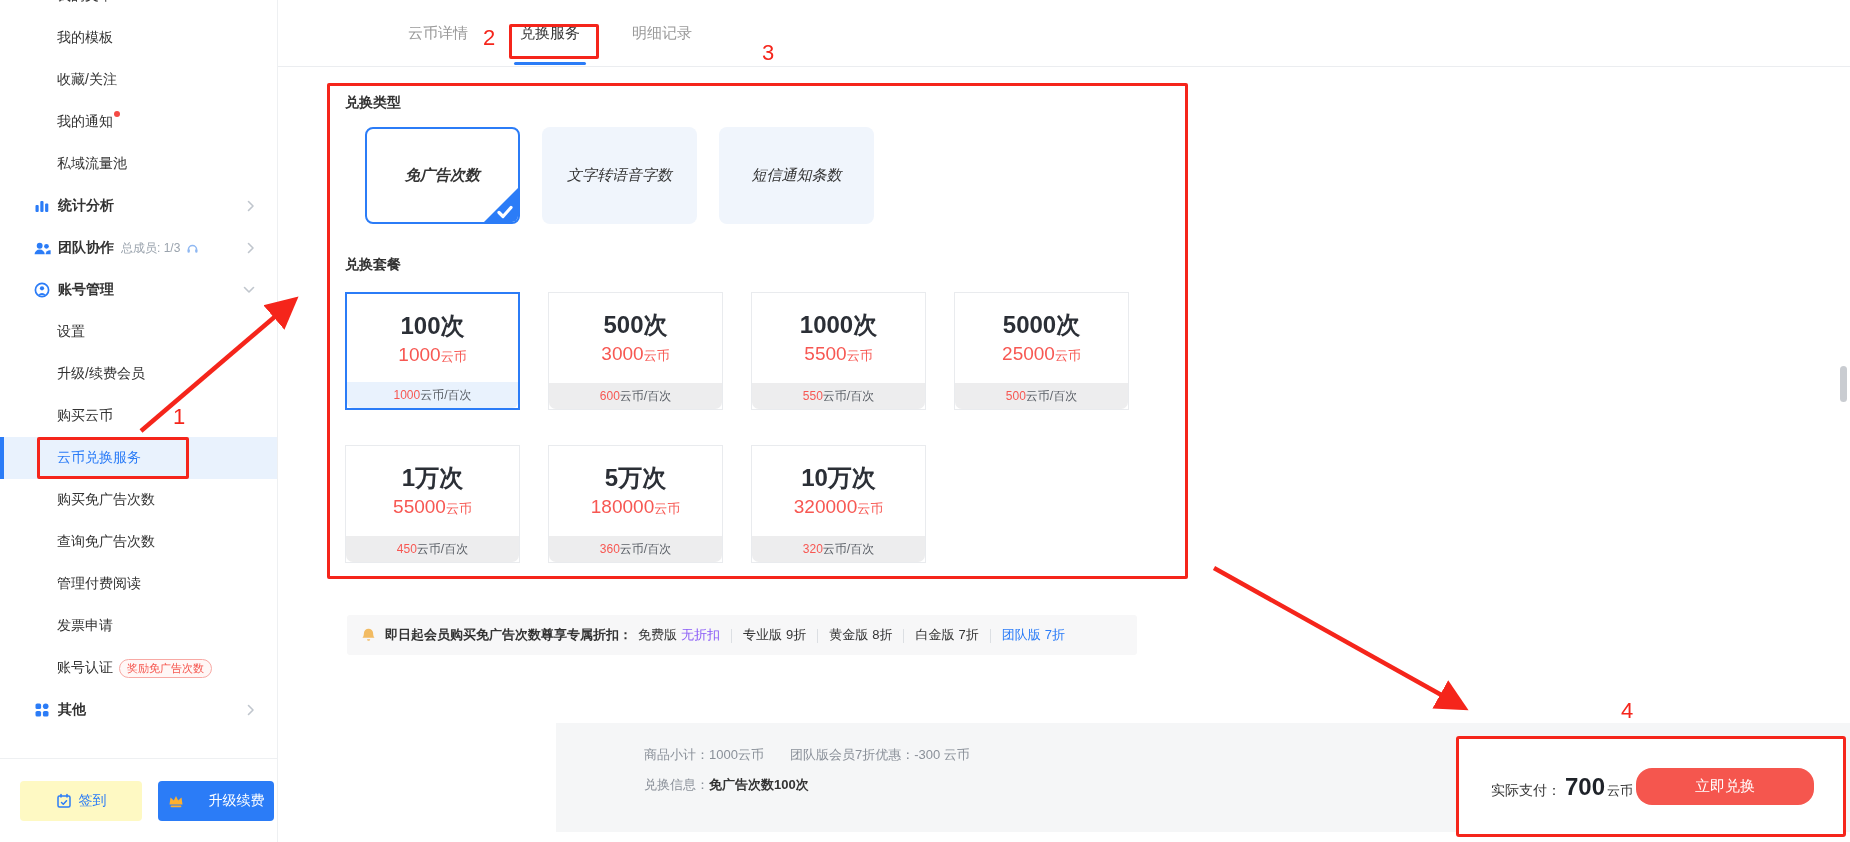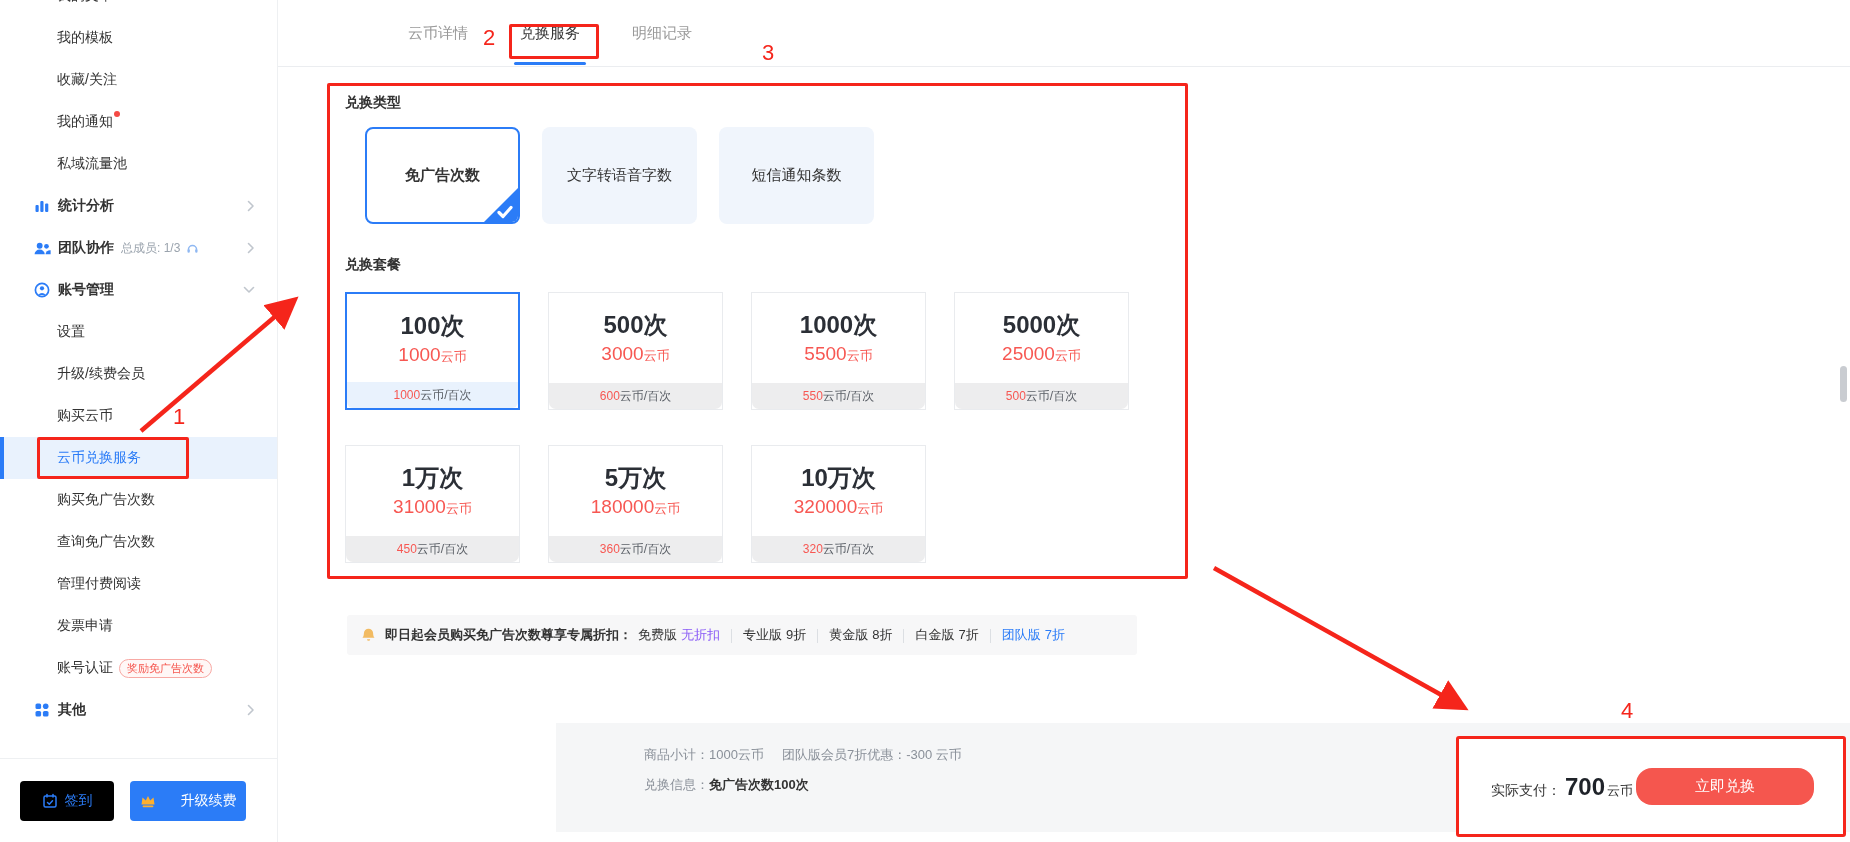--- a/index.html
+++ b/index.html
@@ -15,38 +15,38 @@
   .sb-item.hd .sb-label { font-weight:bold;text-align:center; }
   .sb-item.sel { background:#e9f2fd; color:#2b7cf7; }
   .sb-item.sel::before { content:""; position:absolute; left:0; top:0; width:4px; height:100%; background:#2b7cf7; }
   .sb-ico { display:inline-flex; width:17px; margin-right:7px; align-items:center; }
   .sb-ico2 { display:inline-flex; margin-left:6px; align-items:center; }
   .sb-extra { font-size:12px; color:#9aa3ad; margin-left:7px; white-space:nowrap; }
   .sb-dot { width:6px; height:6px; border-radius:50%; background:#f54a45; position:relative; top:-8px; left:1px; }
   .sb-badge { font-size:11px; color:#f5564e; border:1px solid #f8a9a4; background:#fff7f6; border-radius:10px; padding:1px 7px; margin-left:6px; white-space:nowrap; }
   .sb-chev { margin-left:auto; display:inline-flex; align-items:center; margin-right:8px; }
   .sidebar-footer { position:absolute; left:0; bottom:0; width:100%; height:84px; border-top:1px solid #eef0f2; display:flex; align-items:center; padding-left:20px; background:#fff; }
-  .btn-checkin { width:94px; height:40px; border:none; border-radius:4px; background:#000000; color:#2b7cf7; font-size:14px; display:flex; align-items:center; justify-content:center; gap:7px; cursor:pointer; font-family:inherit; }
+  .btn-checkin { width:122px; height:40px; border:none; border-radius:4px; background:#fef9c3; color:#2b7cf7; font-size:14px; display:flex; align-items:center; justify-content:center; gap:7px; cursor:pointer; font-family:inherit; }
   .btn-upgrade { width:116px; height:40px; border:none; border-radius:4px; background:#2b7cf7; color:#fff; font-size:14px; display:flex; align-items:center; justify-content:center; gap:25px; margin-left:16px; cursor:pointer; font-family:inherit; }
 
   
   .main { position:absolute; left:278px; top:0; width:1572px; height:842px; background:#fff; }
   .tabbar { height:67px; border-bottom:1px solid #ebedf0; display:flex; align-items:center; padding-left:128px; }
   .tabs { display:flex; gap:48px; height:100%; }
   .tab { position:relative; display:flex; align-items:center; height:100%; font-size:15px; color:#999; cursor:pointer; padding:0 2px; }
   .tab.active { color:#333; }
   .tab.active::after { content:""; position:absolute; left:-4px; right:-4px; bottom:1px; height:3px; border-radius:2px; background:#2b7cf7; }
 
   .content { padding-left:67px; }
   .sec-h { font-size:14px; font-weight:bold; color:#333; }
   .sec-h.first { padding-top:27px; }
   .sec-h.second { margin-top:32px; }
 
   .type-row { display:flex; gap:22px; margin:15px 0 0 20px; }
-  .tcard { position:relative; width:155px; height:97px; border-radius:8px; background:#f0f5fc; display:flex; align-items:center; justify-content:center; font-size:15px; color:#333; cursor:pointer; overflow:hidden; }
+  .tcard { position:relative; width:155px; height:97px; border-radius:8px; background:#f0f5fc; display:flex; align-items:center; justify-content:center; font-size:15px; color:#333; cursor:pointer; overflow:hidden;font-style:italic; }
   .tcard.sel { background:#fff; border:2px solid #2b7cf7; font-weight:bold; }
   .corner { position:absolute; right:-1px; bottom:-1px; width:36px; height:36px; line-height:0; }
 
   .pkg-grid { display:grid; grid-template-columns:repeat(4,175px); column-gap:28px; row-gap:35px; margin-top:18px; width:790px; }
   .pcard { position:relative; height:118px; background:#fff; border:1px solid #e9ebee; border-radius:0; text-align:center; cursor:pointer; }
   .pcard.sel { border:2px solid #2b7cf7; }
   .pk-title { margin-top:17px; font-size:24px; font-weight:bold; color:#2b2f36; line-height:1.25; }
   .pk-price { margin-top:3px; color:#f75752; font-size:19px; line-height:1.2; }
   .pk-price .sfx { font-size:13px; }
   .pk-foot { position:absolute; left:0; right:0; bottom:0; height:26px; line-height:26px; background:#ededee; border-radius:0 0 7px 7px; font-size:12px; color:#5a5f66; }
@@ -58,21 +58,21 @@
   .nt-prefix { font-weight:bold; margin-right:6px; }
   .tier .tn { margin-right:4px; }
   .tier .td.muted { color:#8b5cf6; }
   .tier.hl { color:#2b7cf7; }
   .nt-sep { display:inline-block; width:1px; height:14px; background:#dcdfe3; margin:0 11px; vertical-align:middle; }
 
   
   .bottom-band { position:absolute; left:278px; top:723px; width:1572px; height:109px; background:#f5f6f7; }
   .summary { padding:23px 0 0 88px; font-size:13px; color:#8a9099; }
   .sum-line2 { margin-top:12px; }
-  .sum-b { margin-left:18px; }
+  .sum-b { margin-left:26px; }
   .sum-val { color:#333; font-weight:bold; }
 
   
   .pay-box { position:absolute; left:1456px; top:736px; width:390px; height:101px; background:#fff; border:3px solid #f5251b; border-radius:3px; display:flex; align-items:center; padding-left:32px; z-index:5; }
   .pay-left { display:flex; align-items:baseline; }
   .pay-label { font-size:14px; color:#333; }
   .pay-amount { font-size:24px; font-weight:bold; color:#1f2329; margin:0 2px 0 4px; }
   .pay-cur { font-size:13px; color:#333; }
   .btn-exchange { margin-left:auto; margin-right:29px; width:178px; height:37px; border:none; border-radius:16px; background:#f5564e; color:#fff; font-size:15px; cursor:pointer; font-family:inherit; }
 
@@ -279,21 +279,21 @@
             <div class="pk-price"><span>5500</span><span class="sfx">云币</span></div>
             <div class="pk-foot"><span class="num">550</span><span>云币/百次</span></div>
           </div>
           <div class="pcard">
             <div class="pk-title">5000次</div>
             <div class="pk-price"><span>25000</span><span class="sfx">云币</span></div>
             <div class="pk-foot"><span class="num">500</span><span>云币/百次</span></div>
           </div>
           <div class="pcard">
             <div class="pk-title">1万次</div>
-            <div class="pk-price"><span>31000</span><span class="sfx">云币</span></div>
+            <div class="pk-price"><span>55000</span><span class="sfx">云币</span></div>
             <div class="pk-foot"><span class="num">450</span><span>云币/百次</span></div>
           </div>
           <div class="pcard">
             <div class="pk-title">5万次</div>
             <div class="pk-price"><span>180000</span><span class="sfx">云币</span></div>
             <div class="pk-foot"><span class="num">360</span><span>云币/百次</span></div>
           </div>
           <div class="pcard">
             <div class="pk-title">10万次</div>
             <div class="pk-price"><span>320000</span><span class="sfx">云币</span></div>

